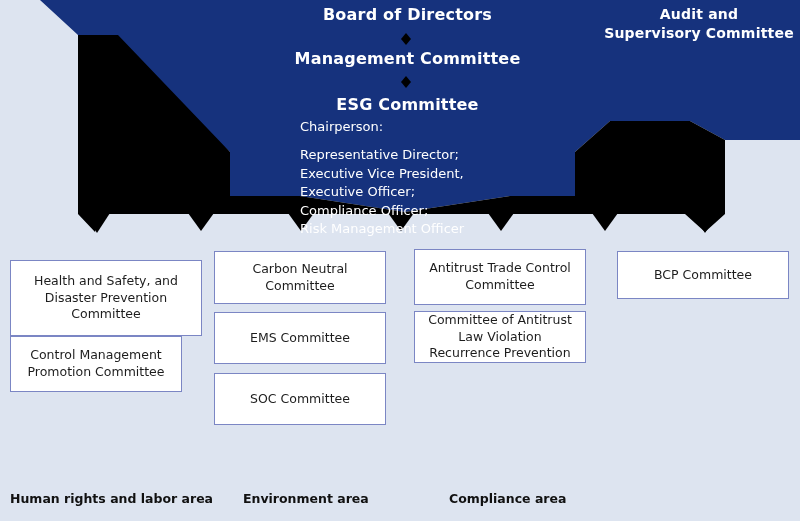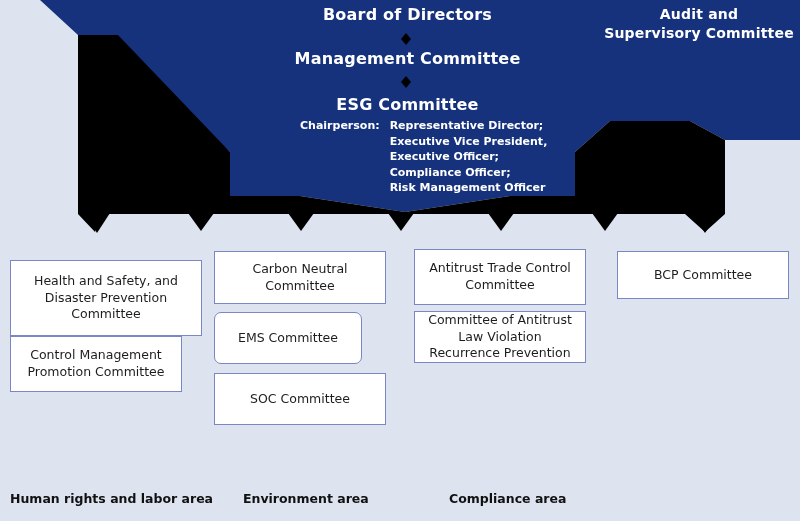--- a/index.html
+++ b/index.html
@@ -51,24 +51,25 @@
     line-height: 1.35;
   }
 
   
   #chairperson-block {
     position: absolute;
     left: 300px; top: 118px;
     display: flex;
     gap: 10px;
     color: #ffffff;
-    font-size: 11px;
-    font-weight: bold;
+    font-size: 13px;
+    font-weight: normal;
     line-height: 1.42;
     white-space: pre-line;
+    flex-direction: column;
   }
   #chairperson-label { flex: 0 0 auto; }
   #chairperson-values { flex: 0 0 auto; }
 
   
   .box {
     position: absolute;
     background: #ffffff;
     border: 1px solid #7b86c4;
     display: flex;
@@ -81,21 +82,21 @@
     box-sizing: border-box;
     white-space: pre-line;
     padding: 2px 6px;
   }
 
   
   #box-health-safety      { left: 10px;  top: 260px; width: 192px; height: 76px; }
   #box-health-management  { left: 10px;  top: 336px; width: 172px; height: 56px; }
   
   #box-carbon-neutral     { left: 214px; top: 251px; width: 172px; height: 53px; }
-  #box-ems                { left: 214px; top: 312px; width: 148px; height: 52px; border-radius: 7px; }
+  #box-ems                { left: 214px; top: 312px; width: 172px; height: 52px; }
   #box-soc                { left: 214px; top: 373px; width: 172px; height: 52px; }
   
   #box-security-trade     { left: 414px; top: 249px; width: 172px; height: 56px; }
   #box-antitrust          { left: 414px; top: 311px; width: 172px; height: 52px; }
   
   #box-bcp                { left: 617px; top: 251px; width: 172px; height: 48px; }
 
   
   .area-label {
     position: absolute;

